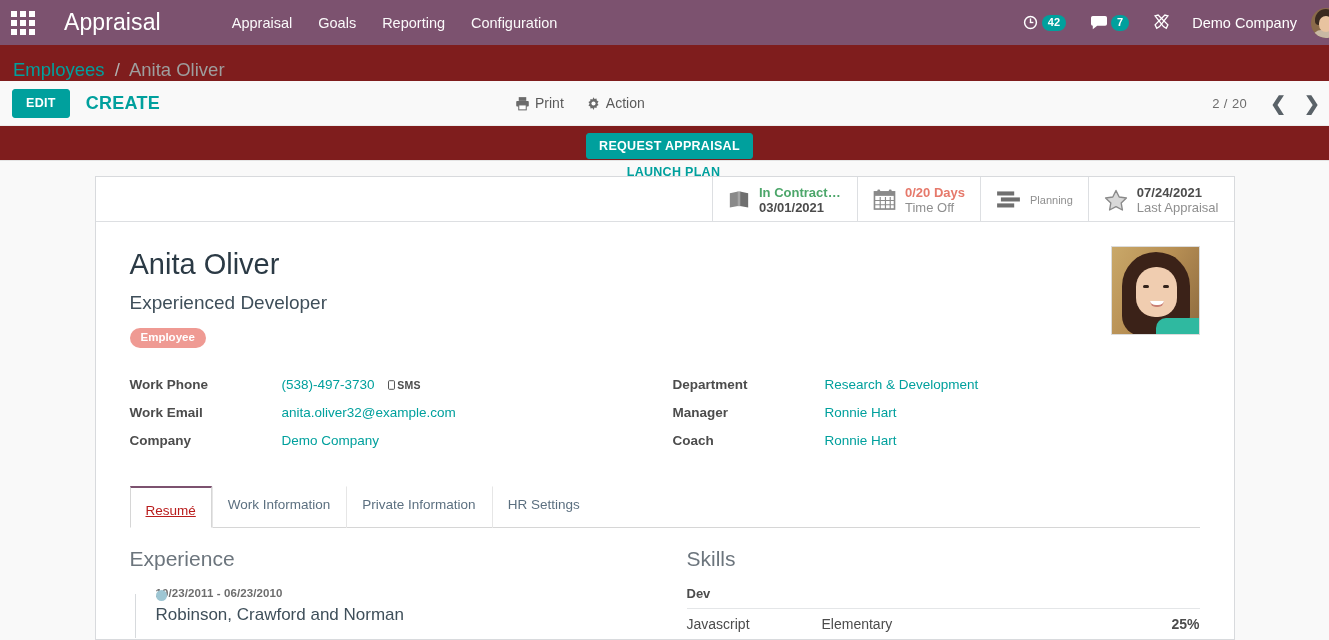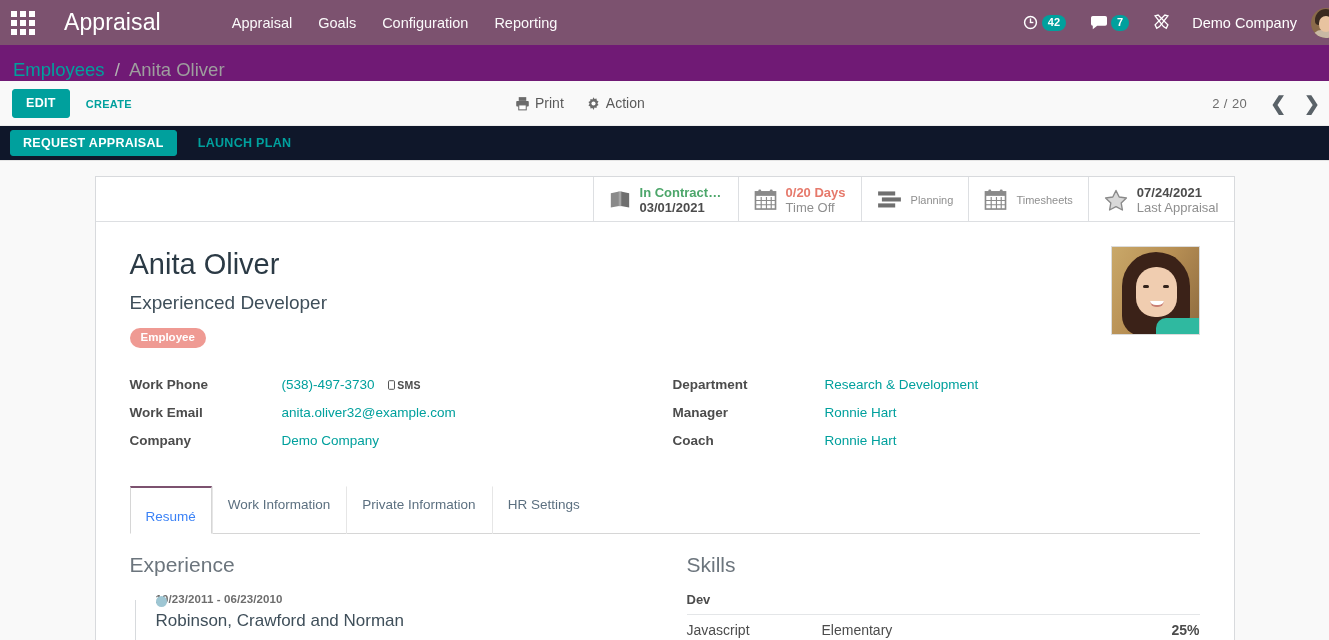--- a/index.html
+++ b/index.html
@@ -95,21 +95,21 @@
     cursor: pointer;
   }
   .user-avatar .hair { position:absolute; left:4px; top:1px; width:22px; height:16px; background:#3a2a20; border-radius:11px 11px 4px 4px;}
   .user-avatar .face { position:absolute; left:8px; top:8px; width:14px; height:16px; background:#e8c3a0; border-radius:7px;}
   .user-avatar .body { position:absolute; left:2px; bottom:0; width:26px; height:8px; background:#c9b9a4; border-radius:10px 10px 0 0;}
 
   
   .breadcrumb-row {
     padding: 14px 0 0 13px;
     font-size: 18.5px;
-    background: #701a75;
+    background: #7f1d1d;
   }
   .bc-link { color: #00a09d; cursor: pointer; }
   .bc-sep { color: #b3b3b3; margin: 0 5px; }
   .bc-current { color: #9e9e9e; }
 
   
   .control-row {
     display: flex;
     align-items: center;
     padding: 10px 0 9px 12px;
@@ -126,21 +126,21 @@
     letter-spacing: 0.3px;
     padding: 6px 13px 6px 13px;
     border-radius: 3px;
     cursor: pointer;
     line-height: 15px;
   }
   .btn-create {
     background: transparent;
     border: none;
     color: #00a09d;
-    font-size: 11px;
+    font-size: 18px;
     font-weight: bold;
     letter-spacing: 0.3px;
     padding: 6px 12px;
     margin-left: 4px;
     cursor: pointer;
   }
   .cp-middle {
     position: absolute;
     left: 515px;
     top: 0; height: 44px;
@@ -156,26 +156,27 @@
     font-size: 13px; color: #6d6d6d;
   }
   .pager .counter { margin-right: 14px; white-space: nowrap; letter-spacing:0.4px;}
   .pager .chev {
     color: #5a6268; font-size: 19px; line-height: 19px;
     padding: 0 9px; cursor: pointer; font-weight: bold;
   }
 
   
   .statusbar-row {
-    background: #0f172a;
+    background: #7f1d1d;
     border-top: 1px solid #ededed;
     border-bottom: 1px solid #e4e4e4;
     padding: 7px 0 7px 10px;
     display: flex; align-items: center; gap: 0;
     height: 36px;
+    flex-direction: column;
   }
   .sb-btn {
     font-size: 12.5px;
     font-weight: bold;
     letter-spacing: 0.3px;
     padding: 5px 12px;
     border-radius: 3px;
     cursor: pointer;
     line-height: 14px;
   }
@@ -281,22 +282,23 @@
     margin-bottom: -1px;
     background: transparent;
     line-height: 17px;
     position: relative;
   }
   .tab.active {
     background: #ffffff;
     border: 1px solid #d6d6d6;
     border-bottom: 1px solid #ffffff;
     border-top: 2px solid #7c526f;
-    color: #3b82f6;
-    padding-top: 20px;
+    color: #b91c1c;
+    padding-top: 14px;
+    text-decoration: underline;
   }
   .tab.inactive { border-left: 1px solid #e6e6e6; }
 
   .tab-pane { display: flex; padding: 18px 0 0 0; }
   .pane-col { width: 50%; padding-right: 26px; }
   .pane-col.right { padding-right: 0; padding-left: 22px; }
   .pane-title { font-size: 21px; color: #6c757d; font-weight: 400; margin: 0 0 14px 0; line-height: 26px;}
 
   
   .timeline { position: relative; padding-left: 26px; }
@@ -336,22 +338,22 @@
         <i></i>
         <i></i>
         <i></i>
         <i></i>
       </div>
   </div>
   <div class="brand">Appraisal</div>
   <div class="menu-items">
     <a>Appraisal</a>
     <a>Goals</a>
+    <a>Reporting</a>
     <a>Configuration</a>
-    <a>Reporting</a>
   </div>
 
   <div class="nav-right">
     <div class="nav-icon">
       <svg class="ico-svg" width="17" height="17" viewBox="0 0 20 20">
         <path d="M10 2.2a7.8 7.8 0 1 0 0 15.6 7.8 7.8 0 0 0 0-15.6zm0 1.7a6.1 6.1 0 1 1 0 12.2 6.1 6.1 0 0 1 0-12.2z" fill="#fff"></path>
         <rect x="9.2" y="5.2" width="1.6" height="5.3" fill="#fff"></rect>
         <rect x="9.2" y="9.2" width="4.2" height="1.6" fill="#fff"></rect>
       </svg>
       <span class="badge">42</span>
@@ -450,30 +452,20 @@
 
     <div class="stat-btn">
       <svg class="sicon" width="25" height="19" viewBox="0 0 26 20">
         <rect x="1" y="1.5" width="18" height="4.3" fill="#6f6f6f"></rect>
         <rect x="5" y="7.8" width="20" height="4.3" fill="#6f6f6f"></rect>
         <rect x="1" y="14.1" width="18" height="4.3" fill="#6f6f6f"></rect>
       </svg>
       <span class="stat-single">Planning</span>
     </div>
 
-    <div class="stat-btn">
-      <svg class="sicon" width="23" height="21" viewBox="0 0 24 22">
-        <rect x="1.5" y="3" width="21" height="18" fill="none" stroke="#8a8a8a" stroke-width="1.7"></rect>
-        <rect x="1.5" y="3" width="21" height="4.2" fill="#8a8a8a"></rect>
-        <rect x="4.5" y="0.6" width="3" height="4.4" rx="1.2" fill="#8a8a8a"></rect>
-        <rect x="16.5" y="0.6" width="3" height="4.4" rx="1.2" fill="#8a8a8a"></rect>
-        <path d="M7.5 8.5 V21 M13 8.5 V21 M18 8.5 V21 M1.5 12 H22.5 M1.5 16.5 H22.5" stroke="#8a8a8a" stroke-width="1.2"></path>
-      </svg>
-      <span class="stat-single">Timesheets</span>
-    </div>
 
     <div class="stat-btn">
       <svg class="sicon" width="24" height="22" viewBox="0 0 24 22">
         <path d="M12 1.5 L15.2 8 L22.4 9 L17.2 14 L18.4 21 L12 17.7 L5.6 21 L6.8 14 L1.6 9 L8.8 8 Z" fill="#d9d9d9" stroke="#8a8a8a" stroke-width="1.4" stroke-linejoin="round"></path>
       </svg>
       <div class="stat-txt">
         <span class="stat-v dark">07/24/2021</span>
         <span class="stat-l">Last Appraisal</span>
       </div>
     </div>

